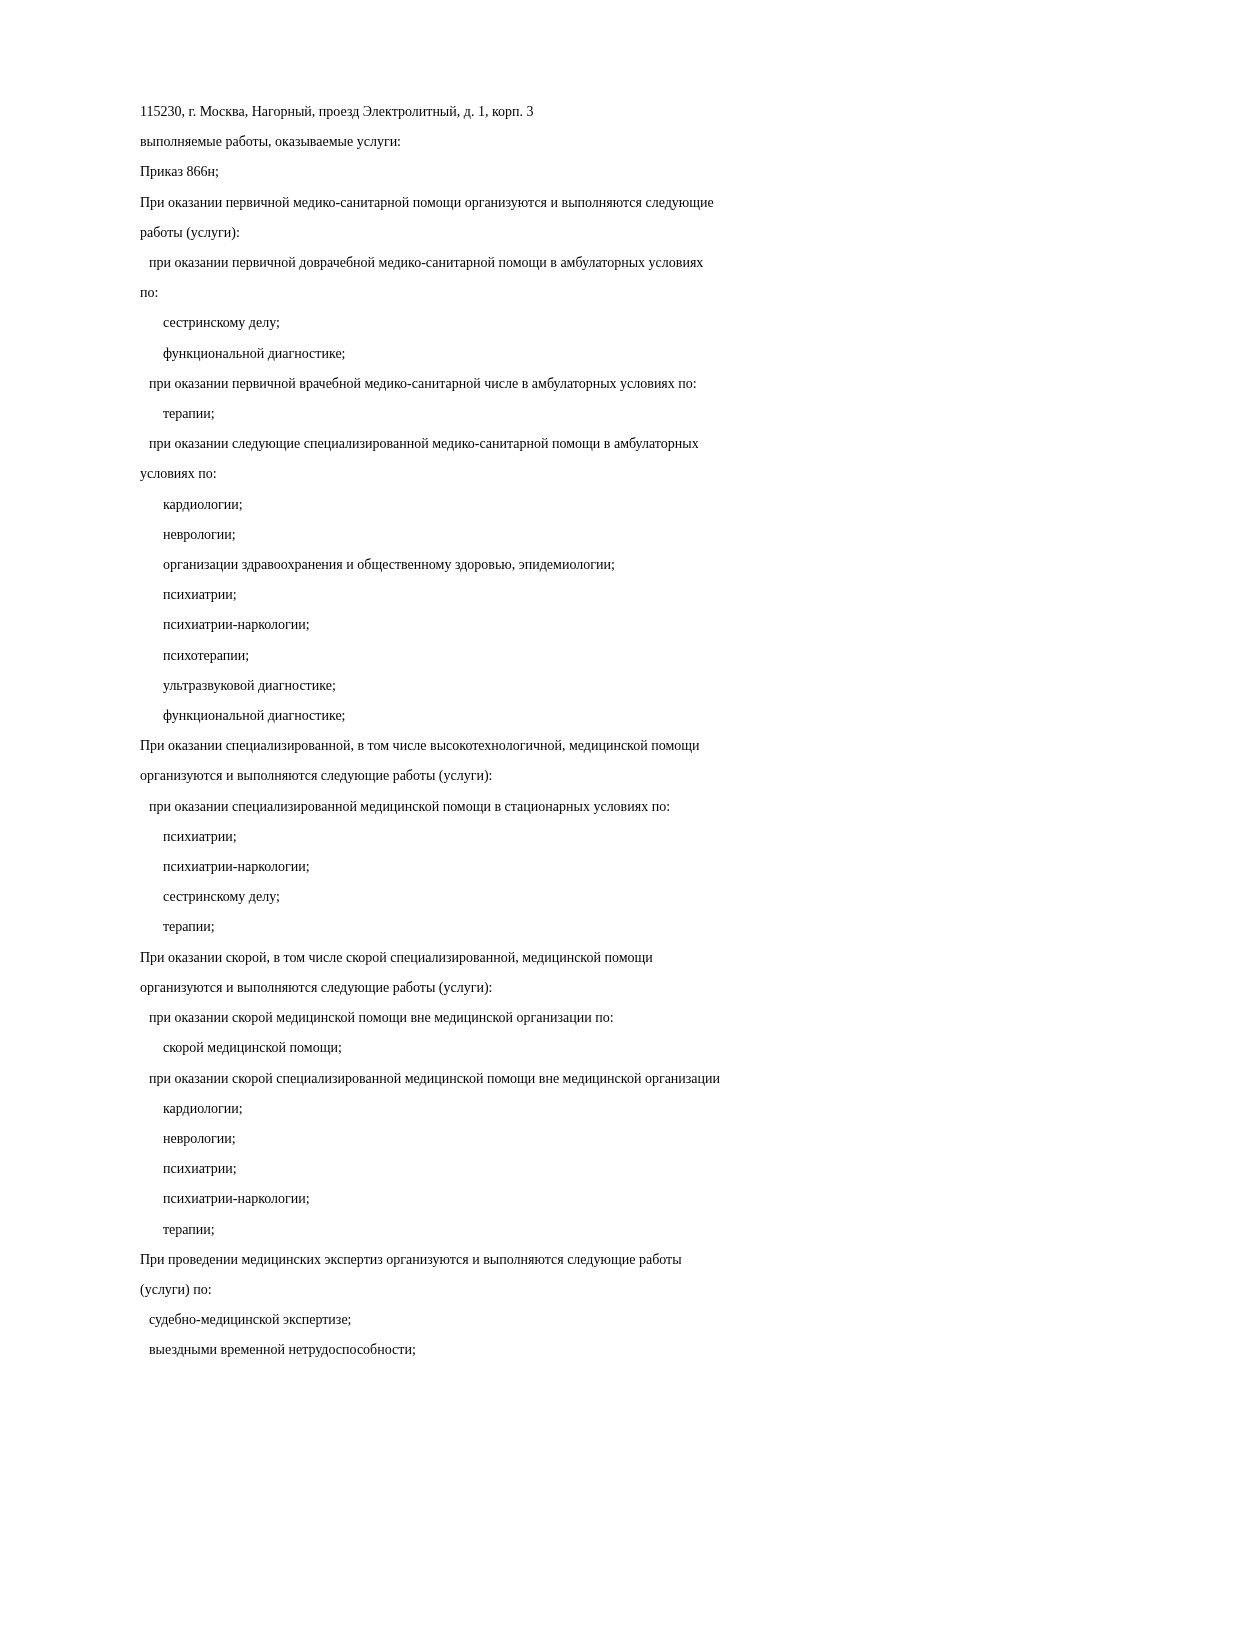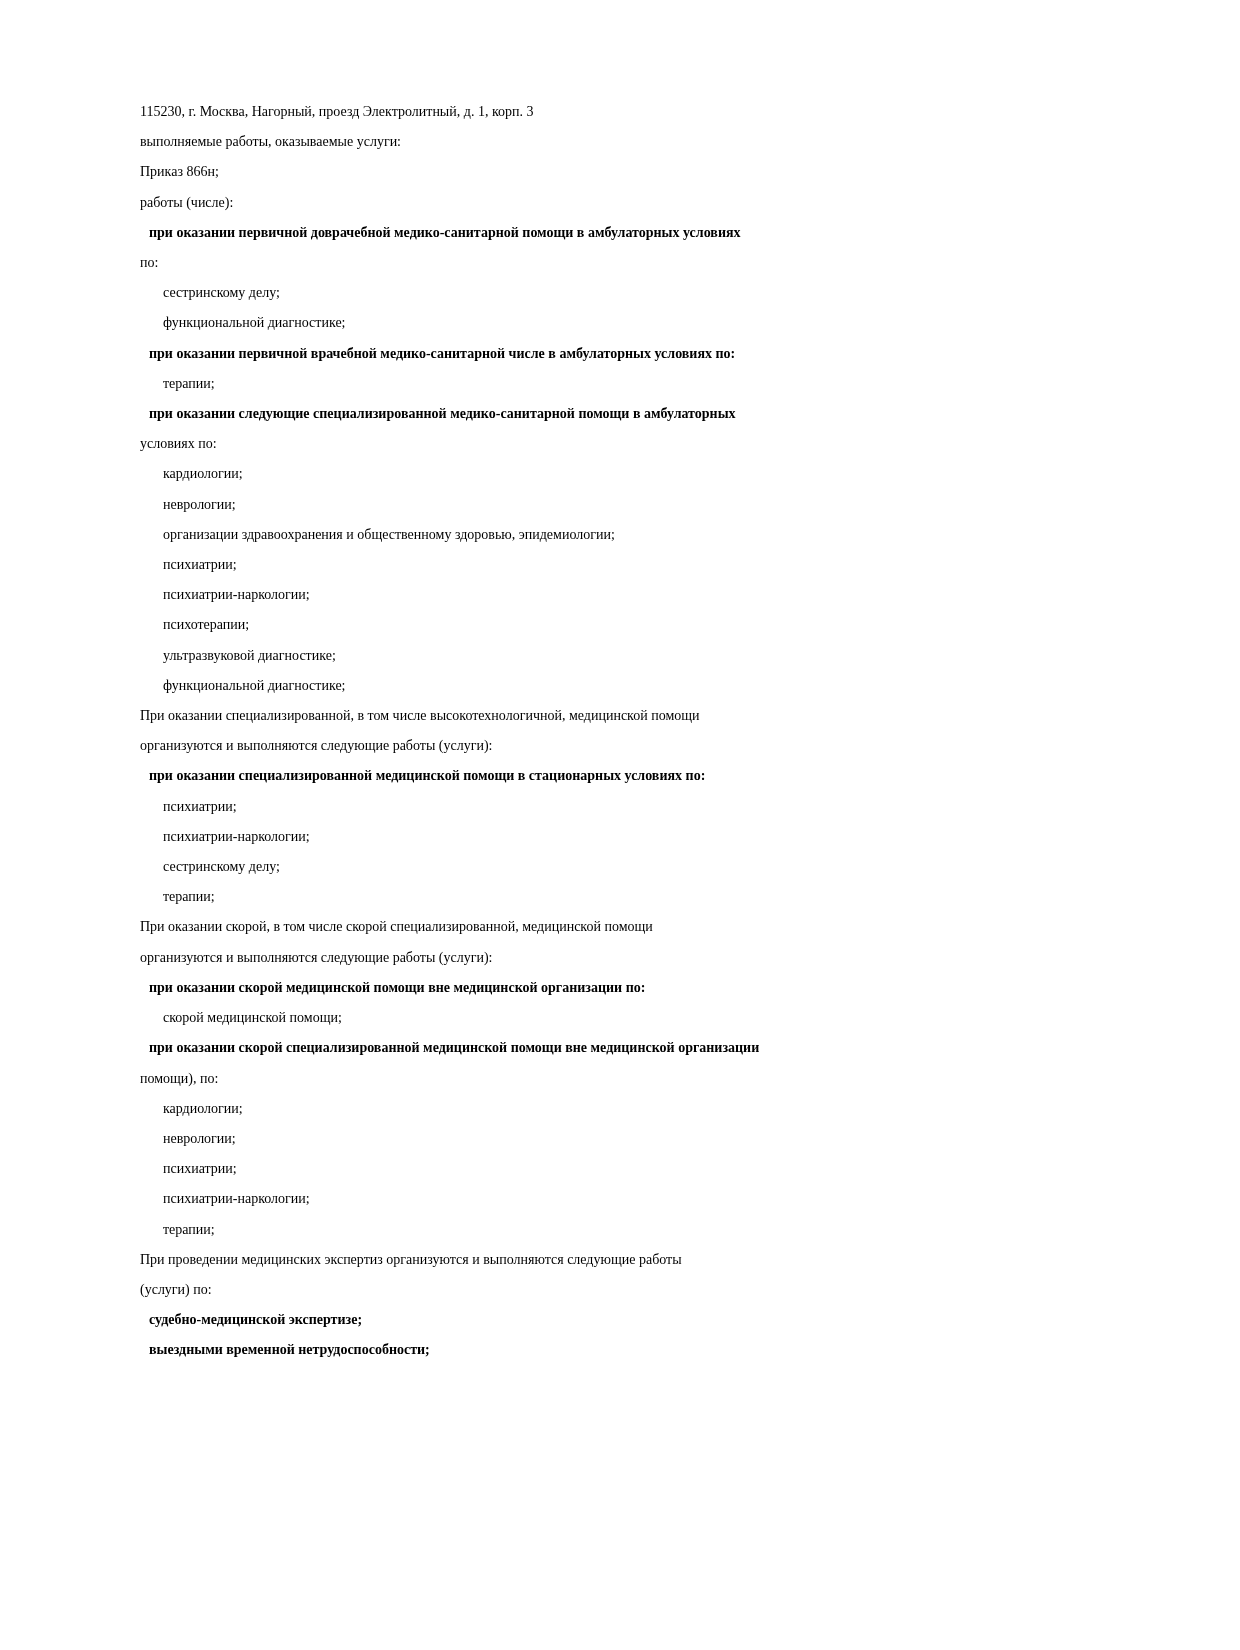--- a/index.html
+++ b/index.html
@@ -21,32 +21,33 @@
     position: absolute;
     top: 97px;
     left: 140px;
     width: 1010px;
   }
   .ln {
     line-height: 30.2px;
     white-space: nowrap;
   }
   .i0 { padding-left: 0; }
-  .i1 { padding-left: 9px; font-weight: bold; }
+  .i1 { padding-left: 9px; }
   .i2 { padding-left: 23px; }
 </style>
 </head>
 <body>
 
 <div class="page">
   <div class="content">
     <div class="ln i0">115230, г. Москва, Нагорный, проезд Электролитный, д. 1, корп. 3</div>
     <div class="ln i0">выполняемые работы, оказываемые услуги:</div>
     <div class="ln i0">Приказ 866н;</div>
-    <div class="ln i0">работы (числе):</div>
+    <div class="ln i0">При оказании первичной медико-санитарной помощи организуются и выполняются следующие</div>
+    <div class="ln i0">работы (услуги):</div>
     <div class="ln i1">при оказании первичной доврачебной медико-санитарной помощи в амбулаторных условиях</div>
     <div class="ln i0">по:</div>
     <div class="ln i2">сестринскому делу;</div>
     <div class="ln i2">функциональной диагностике;</div>
     <div class="ln i1">при оказании первичной врачебной медико-санитарной числе в амбулаторных условиях по:</div>
     <div class="ln i2">терапии;</div>
     <div class="ln i1">при оказании следующие специализированной медико-санитарной помощи в амбулаторных</div>
     <div class="ln i0">условиях по:</div>
     <div class="ln i2">кардиологии;</div>
     <div class="ln i2">неврологии;</div>
@@ -61,21 +62,20 @@
     <div class="ln i1">при оказании специализированной медицинской помощи в стационарных условиях по:</div>
     <div class="ln i2">психиатрии;</div>
     <div class="ln i2">психиатрии-наркологии;</div>
     <div class="ln i2">сестринскому делу;</div>
     <div class="ln i2">терапии;</div>
     <div class="ln i0">При оказании скорой, в том числе скорой специализированной, медицинской помощи</div>
     <div class="ln i0">организуются и выполняются следующие работы (услуги):</div>
     <div class="ln i1">при оказании скорой медицинской помощи вне медицинской организации по:</div>
     <div class="ln i2">скорой медицинской помощи;</div>
     <div class="ln i1">при оказании скорой специализированной медицинской помощи вне медицинской организации</div>
-    <div class="ln i0">помощи), по:</div>
     <div class="ln i2">кардиологии;</div>
     <div class="ln i2">неврологии;</div>
     <div class="ln i2">психиатрии;</div>
     <div class="ln i2">психиатрии-наркологии;</div>
     <div class="ln i2">терапии;</div>
     <div class="ln i0">При проведении медицинских экспертиз организуются и выполняются следующие работы</div>
     <div class="ln i0">(услуги) по:</div>
     <div class="ln i1">судебно-медицинской экспертизе;</div>
     <div class="ln i1">выездными временной нетрудоспособности;</div>
   </div>

